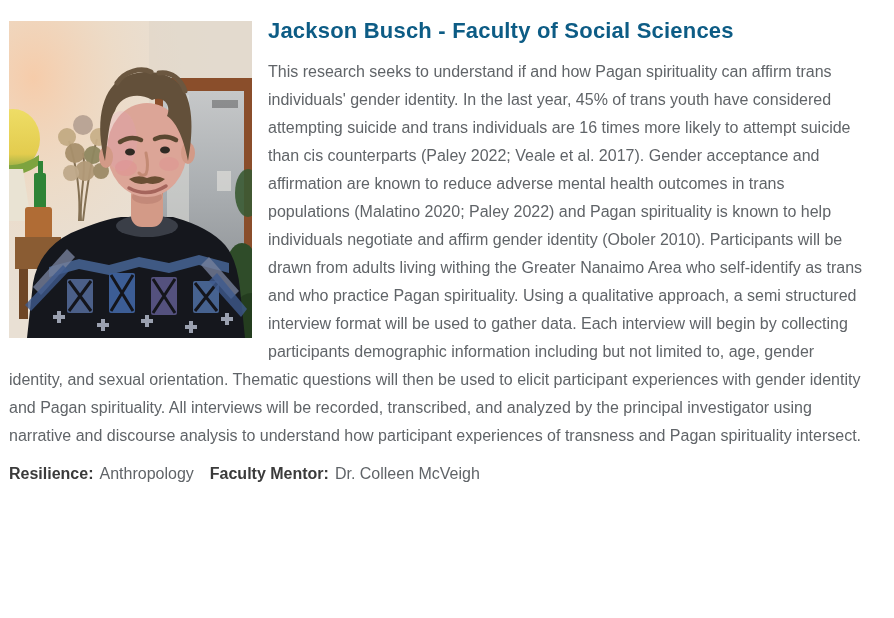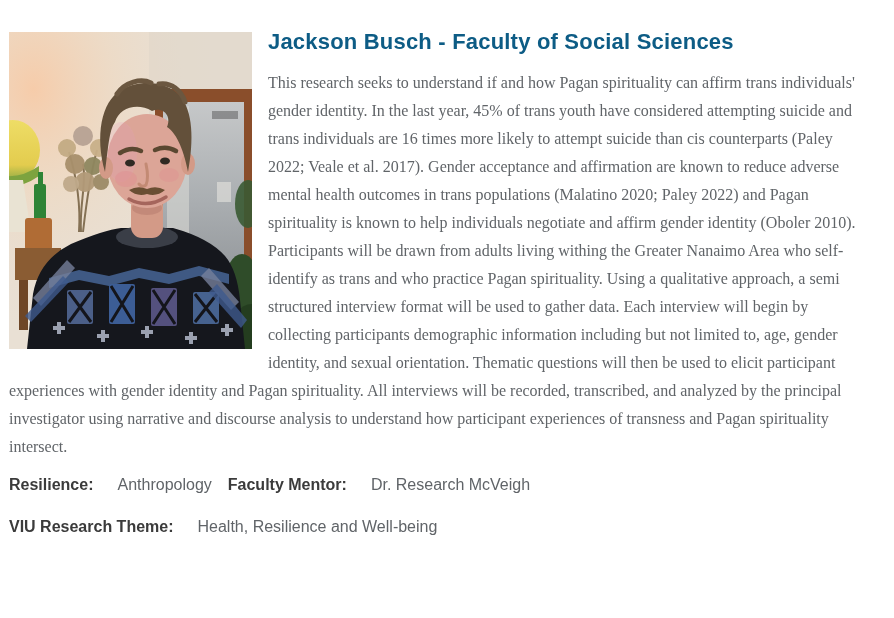--- a/index.html
+++ b/index.html
@@ -6,21 +6,21 @@
     margin: 0;
     padding: 0;
     background: #ffffff;
     font-family: "Liberation Sans", sans-serif;
   }
   .page {
     position: relative;
     box-sizing: border-box;
     width: 894px;
     height: 618px;
-    padding: 27px 26px 0 9px;
+    padding: 16px 26px 0 9px;
     overflow: hidden;
     background: #ffffff;
   }
   figure.photo {
     float: left;
     margin: 5px 16px 20px 0;
     padding: 0;
     width: 243px;
     height: 317px;
     overflow: hidden;
@@ -39,35 +39,34 @@
     font-size: 16px;
     line-height: 30px;
     font-weight: 700;
     color: var(--subtitle, #33475c);
   }
   p.abstract {
     margin: 12px 0 0 0;
     font-size: 16px;
     line-height: 28px;
     color: var(--body_text, #606468);
-    font-family: Liberation Serif, serif;
   }
   .meta-row {
     clear: none;
     margin: 12px 0 0 0;
     font-size: 16px;
     line-height: 24px;
     color: var(--body_text, #606468);
   }
   .meta-row.theme { margin-top: 18px; }
   .meta-row .label {
     font-weight: 700;
     color: var(--label_text, #3b3b3b);
   }
-  .meta-row .value { margin-left: 24px; }
+  .meta-row .value { margin-left: 6px; }
   .meta-row .label.second { margin-left: 16px; }
 </style>
 <title>Jackson Busch - Faculty of Social Sciences</title></head>
 <body>
 
 <div class="page">
 
   <figure class="photo">
     <svg width="243" height="317" viewBox="0 0 243 317" role="img">
       <defs>
@@ -180,20 +179,17 @@
       <path d="M120,167 Q138,177 157,165" stroke="#a5655c" stroke-width="3.5" fill="none" stroke-linecap="round"></path>
     </svg>
   </figure>
 
   <h1 class="page-title">Jackson Busch - Faculty of Social Sciences</h1>
 
 
   <p class="abstract">This research seeks to understand if and how Pagan spirituality can affirm trans individuals' gender identity. In the last year, 45% of trans youth have considered attempting suicide and trans individuals are 16 times more likely to attempt suicide than cis counterparts (Paley 2022; Veale et al. 2017). Gender acceptance and affirmation are known to reduce adverse mental health outcomes in trans populations (Malatino 2020; Paley 2022) and Pagan spirituality is known to help individuals negotiate and affirm gender identity (Oboler 2010). Participants will be drawn from adults living withing the Greater Nanaimo Area who self-identify as trans and who practice Pagan spirituality. Using a qualitative approach, a semi structured interview format will be used to gather data. Each interview will begin by collecting participants demographic information including but not limited to, age, gender identity, and sexual orientation. Thematic questions will then be used to elicit participant experiences with gender identity and Pagan spirituality. All interviews will be recorded, transcribed, and analyzed by the principal investigator using narrative and discourse analysis to understand how participant experiences of transness and Pagan spirituality intersect.</p>
 
   <div class="meta-row">
-    <span class="label">Resilience:</span><span class="value">Anthropology</span><span class="label second">Faculty Mentor:</span><span class="value">Dr. Research McVeigh</span>
+    <span class="label">Resilience:</span><span class="value">Anthropology</span><span class="label second">Faculty Mentor:</span><span class="value">Dr. Colleen McVeigh</span>
   </div>
 
-  <div class="meta-row theme">
-    <span class="label">VIU Research Theme:</span><span class="value">Health, Resilience and Well-being</span>
-  </div>
 
 </div>
 
 </body></html>

